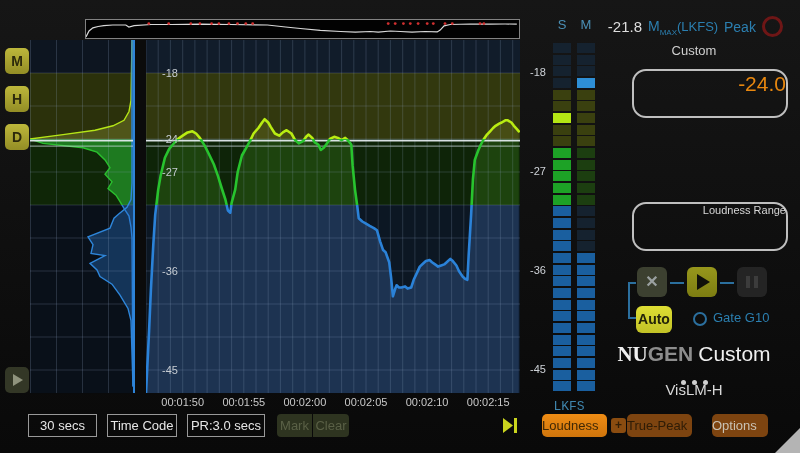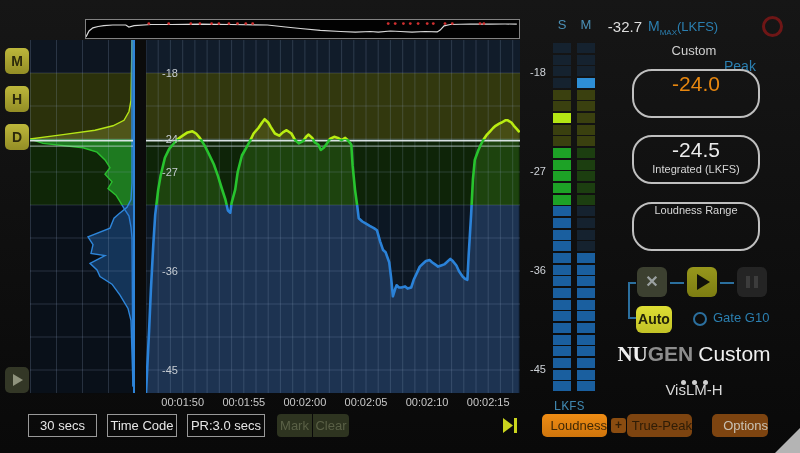--- a/index.html
+++ b/index.html
@@ -16,25 +16,25 @@
        border-top:6px solid transparent;border-bottom:6px solid transparent;}
   
   .mcol-label{top:17px;width:20px;text-align:center;color:#4b8fb5;font-size:13px;}
   .mscale{left:514px;width:32px;text-align:right;color:#cfd3d8;font-size:11px;}
   #lkfs-label{left:543px;top:399px;width:52px;text-align:center;color:#3f85ad;font-size:13px;font-family:Liberation Mono, monospace;}
   
   #mmax-value{left:594px;top:18px;width:48px;text-align:right;color:#dedede;font-size:15px;}
   #mmax-group{left:648px;top:18px;color:#2b7fb0;font-size:14px;}
   #mmax-group sub{font-size:8px;}
   #mmax-group .unit{font-size:13px;}
-  #peak-label{left:724px;top:19px;color:#2b7fb0;font-size:14px;margin-top:39px;}
+  #peak-label{left:724px;top:19px;color:#2b7fb0;font-size:14px;}
   #peak-led{left:762px;top:16px;width:15px;height:15px;border:3px solid #6e1616;border-radius:50%;}
   #preset-label{left:632px;top:43px;width:124px;text-align:center;color:#cfcfcf;font-size:13px;}
   
-  .readout{left:632px;width:124px;height:45px;border:2px solid #bfbfbf;border-radius:20px;text-align:center;}
+  .readout{left:632px;width:124px;height:45px;border:2px solid #bfbfbf;border-radius:14px;text-align:right;padding-left:28px;}
   .readout .value{font-size:21px;line-height:26px;color:#ececec;}
   .readout .rlabel{font-size:11px;color:#d6d6d6;}
   
   .tbtn{top:267px;width:30px;height:30px;border-radius:6px;text-align:center;}
   #stop-button{left:637px;background:#3c4030;color:#9aa0a0;font-size:16px;font-weight:bold;line-height:30px;}
   #play-button{left:687px;background:linear-gradient(180deg,#97971c,#7d7d12);}
   #play-button .tri{position:absolute;left:10px;top:7px;width:0;height:0;border-left:13px solid #10100a;
       border-top:8px solid transparent;border-bottom:8px solid transparent;}
   #pause-button{left:737px;background:#242424;}
   #pause-button span{position:absolute;top:9px;width:4px;height:12px;background:#3c3c3c;}
@@ -49,21 +49,21 @@
   #logo .gen{font-weight:bold;color:#8d8d8d;}
   #logo .audio{margin-left:5px;color:#f0f0f0;}
   #logo-dots{left:612px;top:371px;width:164px;text-align:center;}
   #logo-dots span{display:inline-block;width:5px;height:5px;border-radius:50%;background:#cfcfcf;margin:0 3px;}
   #product-name{left:612px;top:381px;width:164px;text-align:center;color:#d8d8d8;font-size:15px;}
   
   .fbox{top:414px;height:21px;border:1px solid #999;color:#e6e6e6;font-size:13px;line-height:21px;text-align:center;}
   .mc{top:414px;height:23px;background:#2e3420;color:#5a6046;font-size:13px;line-height:23px;text-align:center;}
   #mark-button{left:277px;width:35px;border-radius:4px 0 0 4px;}
   #clear-button{left:313px;width:36px;border-radius:0 4px 4px 0;}
-  .tab{top:414px;height:23px;border-radius:5px;font-size:13px;line-height:23px;text-align:right;}
+  .tab{top:414px;height:23px;border-radius:5px;font-size:13px;line-height:23px;text-align:left;}
   #loudness-tab{left:542px;width:65px;background:linear-gradient(180deg,#ef8c14,#cf750c);color:#402805;}
   #plus-button{left:611px;top:418px;width:15px;height:15px;border-radius:3px;background:#8a4c10;color:#331f06;
       font-size:12px;line-height:15px;text-align:center;font-weight:bold;}
   #truepeak-tab{left:627px;width:65px;background:#7d4410;color:#2e1c06;}
   #options-button{left:712px;width:56px;background:#7d4410;color:#c9c2b4;}
   #resize-grip{right:0;bottom:0;width:0;height:0;border-left:25px solid transparent;border-bottom:25px solid #b4b4b4;}
   svg text{font-family:"Liberation Sans",sans-serif;}
 </style>
 </head>
 <body>
@@ -216,34 +216,30 @@
       <text x="336.0" y="366" fill="#c9c9c9" font-size="11" text-anchor="middle">00:02:05</text>
       <text x="397.1" y="366" fill="#c9c9c9" font-size="11" text-anchor="middle">00:02:10</text>
       <text x="458.2" y="366" fill="#c9c9c9" font-size="11" text-anchor="middle">00:02:15</text>
     </svg>
 
   <div id="meters"></div>
   <div class="abs mcol-label" style="left:552px">S</div>
   <div class="abs mcol-label" style="left:576px">M</div>
   <div class="abs" id="lkfs-label">LKFS</div>
 
-  <div class="abs" id="mmax-value">-32.7</div>
+  <div class="abs" id="mmax-value">-21.8</div>
   <div class="abs" id="mmax-group">
     <span>M</span><sub>MAX</sub><span class="unit">(LKFS)</span>
   </div>
   <div class="abs" id="peak-label">Peak</div>
   <div class="abs" id="peak-led"></div>
   <div class="abs" id="preset-label">Custom</div>
 
   <div class="abs readout" style="top:69px">
     <div class="value" style="color: rgb(232, 135, 15);">-24.0</div>
-  </div>
-  <div class="abs readout" style="top:135px">
-    <div class="value" style="color: rgb(236, 236, 236);">-24.5</div>
-    <div class="rlabel">Integrated (LKFS)</div>
   </div>
   <div class="abs readout" style="top:202px">
     <div class="rlabel">Loudness Range</div>
   </div>
 
   <div class="abs conn" style="left:628px;top:282px;width:2px;height:37px"></div>
   <div class="abs conn" style="left:630px;top:282px;width:6px;height:2px"></div>
   <div class="abs conn" style="left:630px;top:317px;width:6px;height:2px"></div>
   <div class="abs conn" style="left:670px;top:282px;width:14px;height:2px"></div>
   <div class="abs conn" style="left:720px;top:282px;width:14px;height:2px"></div>

